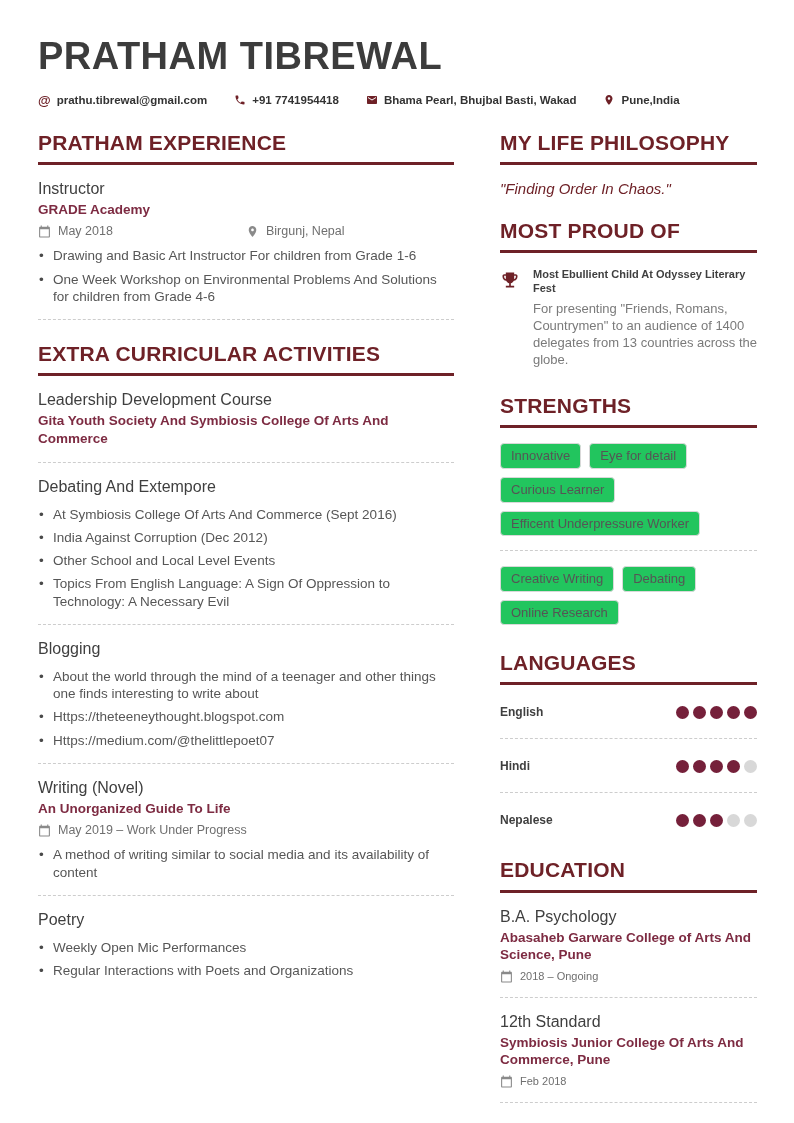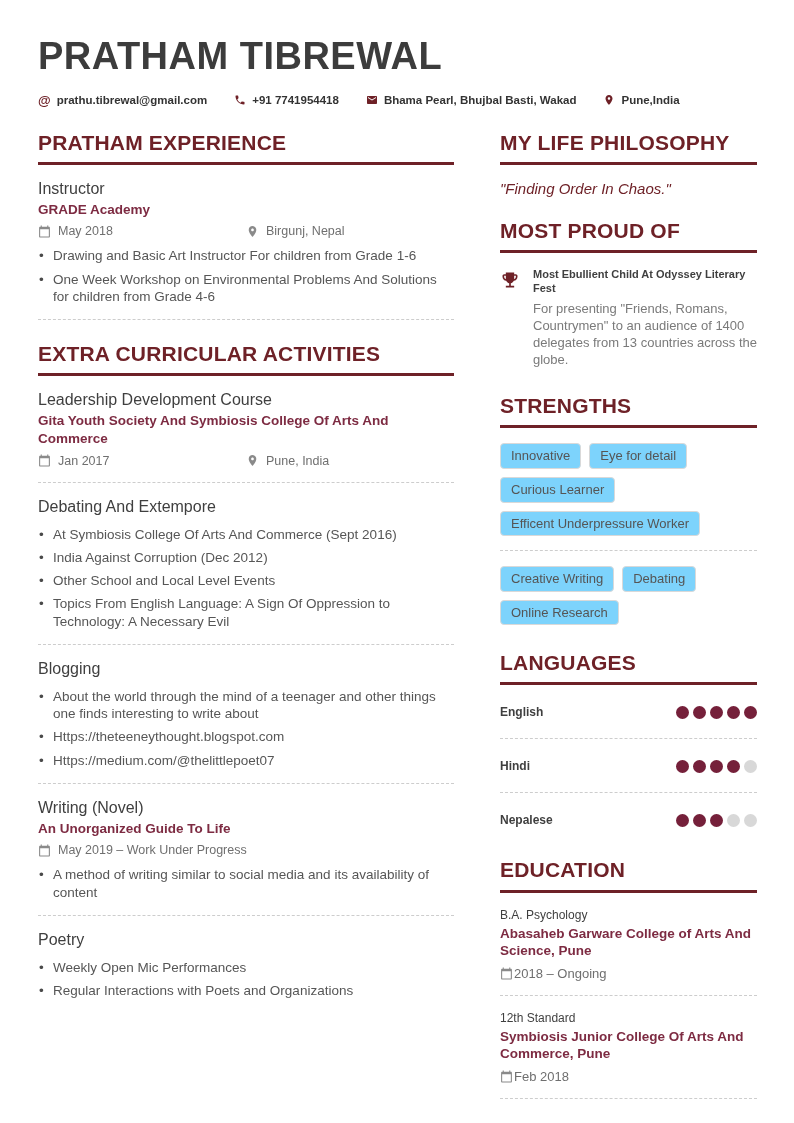--- a/index.html
+++ b/index.html
@@ -62,31 +62,31 @@
   .dashed{border:0;border-top:1px dashed #cdcdcd;margin:14px 0 15px 0;}
 
   
   .quote{font-size:15px;font-style:italic;color:var(--accent);margin:2px 0 4px 0;}
   .proud-item{display:flex;align-items:flex-start;gap:13px;}
   .proud-item svg{width:20px;height:20px;fill:var(--accent);flex:0 0 auto;margin-top:2px;}
   .proud-title{font-size:11px;font-weight:700;color:var(--text-dark);line-height:1.25;margin-bottom:4px;}
   .proud-desc{font-size:13px;color:#7A7A7A;line-height:1.32;}
   .tags{display:flex;flex-wrap:wrap;gap:8px;}
   .tag{
-    border:1px solid #D9D9D9;border-radius:4px;background:#7dd3fc;
+    border:1px solid #D9D9D9;border-radius:4px;background:#22c55e;
     padding:4px 10px;font-size:13px;color:#555;line-height:1.2;white-space:nowrap;
   }
   .lang-row{display:flex;align-items:center;justify-content:space-between;padding:5px 0;}
   .lang-name{font-size:12px;font-weight:700;color:var(--text-dark);}
   .lang-dots{display:flex;gap:4px;}
   .dot{width:13px;height:13px;border-radius:50%;background:var(--dot-empty);display:inline-block;}
   .dot.filled{background:var(--dot);}
-  .edu-degree{font-size:12px;color:var(--text-dark);margin-bottom:3px;}
+  .edu-degree{font-size:16px;color:var(--text-dark);margin-bottom:3px;}
   .edu-school{font-size:13.5px;font-weight:700;color:var(--accent2);line-height:1.3;margin-bottom:6px;}
-  .edu-meta{display:flex;align-items:center;gap:1px;font-size:13px;color:var(--meta-gray);}
+  .edu-meta{display:flex;align-items:flex-start;gap:7px;font-size:11px;color:var(--meta-gray);}
   .edu-meta svg{width:13px;height:13px;fill:var(--icon-gray);}
 </style>
 </head>
 <body>
 
 <div class="page">
 
   <h1 class="name">PRATHAM TIBREWAL</h1>
   <div class="contacts">
     <span class="contact">
@@ -143,34 +143,20 @@
         </div>
         <hr class="dashed">
       </section>
 
       <section>
         <h2 class="sec-title">EXTRA CURRICULAR ACTIVITIES</h2>
 
         <div class="entry">
           <div class="entry-role">Leadership Development Course</div>
           <div class="entry-org">Gita Youth Society And Symbiosis College Of Arts And Commerce</div>
-          <div class="meta">
-            <span class="meta-item half">
-              <svg viewBox="0 0 24 24">
-                  <path d="M20 3h-1V1h-2v2H7V1H5v2H4c-1.1 0-2 .9-2 2v16c0 1.1.9 2 2 2h16c1.1 0 2-.9 2-2V5c0-1.1-.9-2-2-2zm0 18H4V8h16v13z"></path>
-                </svg>
-              <span>Jan 2017</span>
-            </span>
-            <span class="meta-item">
-              <svg viewBox="0 0 24 24">
-                  <path d="M12 2C8.13 2 5 5.13 5 9c0 5.25 7 13 7 13s7-7.75 7-13c0-3.87-3.13-7-7-7zm0 9.5c-1.38 0-2.5-1.12-2.5-2.5s1.12-2.5 2.5-2.5 2.5 1.12 2.5 2.5-1.12 2.5-2.5 2.5z"></path>
-                </svg>
-              <span>Pune, India</span>
-            </span>
-          </div>
         </div>
         <hr class="dashed">
 
         <div class="entry">
           <div class="entry-role" style="margin-bottom:10px;">Debating And Extempore</div>
           <ul class="bullets">
             <li>At Symbiosis College Of Arts And Commerce (Sept 2016)</li>
             <li>India Against Corruption (Dec 2012)</li>
             <li>Other School and Local Level Events</li>
             <li>Topics From English Language: A Sign Of Oppression to Technology: A Necessary Evil</li>

